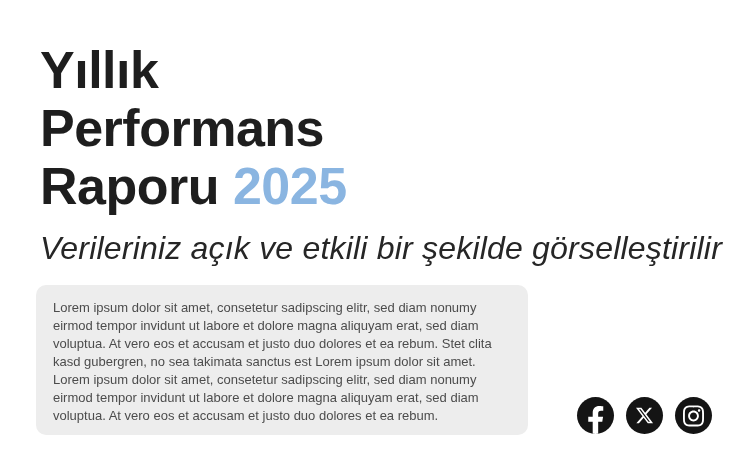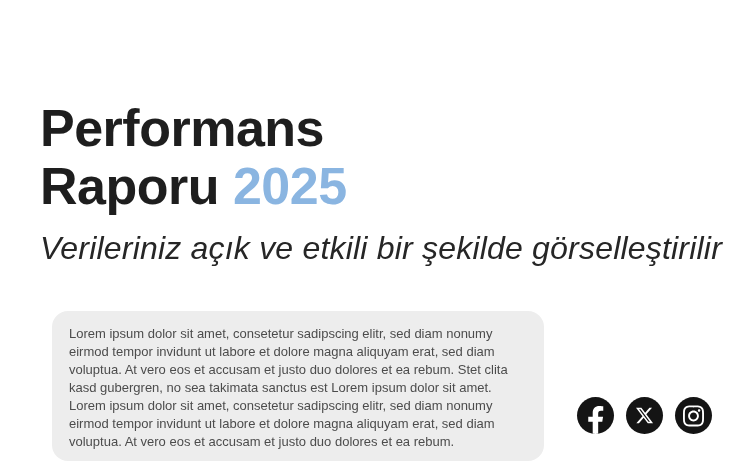--- a/index.html
+++ b/index.html
@@ -39,28 +39,27 @@
     font-size: 32px;
     line-height: 34px;
     font-style: italic;
     font-weight: 400;
     color: #262626;
     letter-spacing: 0.2px;
     white-space: nowrap;
   }
   .content-card {
     position: absolute;
-    left: 52px;
+    left: 36px;
     top: 285px;
     width: 492px;
     height: 150px;
-    border-radius: 16px;
+    border-radius: 10px;
     background: var(--card-bg);
     padding: 14px 17px;
-    margin-top: 26px;
   }
   .content-card p {
     margin: 0;
     font-size: 13px;
     line-height: 18px;
     color: var(--card-ink);
   }
   .social-row {
     position: absolute;
     right: 38px;
@@ -83,21 +82,21 @@
   .social-btn .fb-glyph { height: 28px; margin-top: 9px; }
   .social-btn .x-glyph { width: 19px; }
   .social-btn .ig-glyph { width: 21px; }
 </style>
 </head>
 <body>
 
 <main>
 
   <h1 class="hero-title">
-    <br>
+    <span>Yıllık</span><br>
     <span>Performans</span><br>
     <span>Raporu</span>
     <span class="year">2025</span>
   </h1>
 
   <p class="hero-subtitle">Verileriniz açık ve etkili bir şekilde görselleştirilir</p>
 
   <section class="content-card">
     <p>Lorem ipsum dolor sit amet, consetetur sadipscing elitr, sed diam nonumy eirmod tempor invidunt ut labore et dolore magna aliquyam erat, sed diam voluptua. At vero eos et accusam et justo duo dolores et ea rebum. Stet clita kasd gubergren, no sea takimata sanctus est Lorem ipsum dolor sit amet. Lorem ipsum dolor sit amet, consetetur sadipscing elitr, sed diam nonumy eirmod tempor invidunt ut labore et dolore magna aliquyam erat, sed diam voluptua. At vero eos et accusam et justo duo dolores et ea rebum.</p>
   </section>

